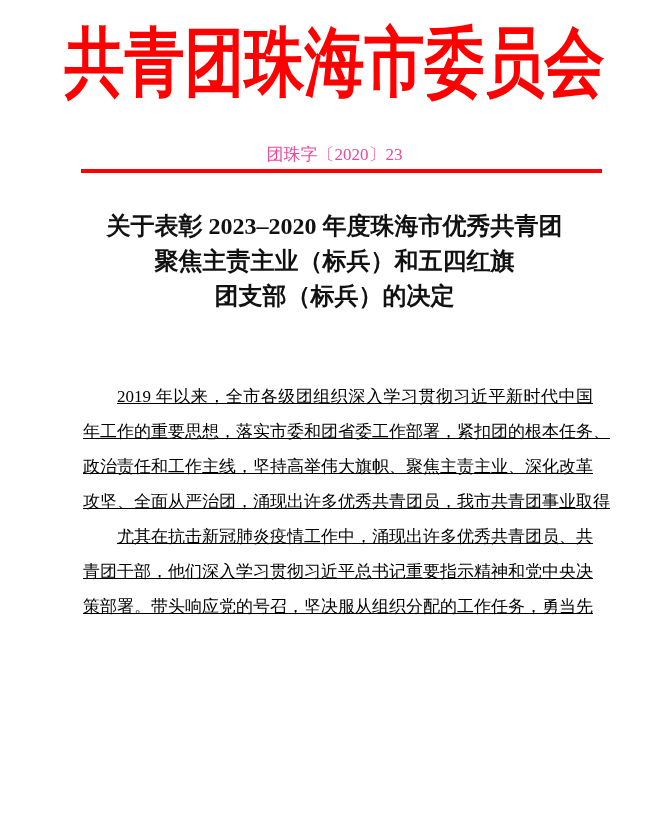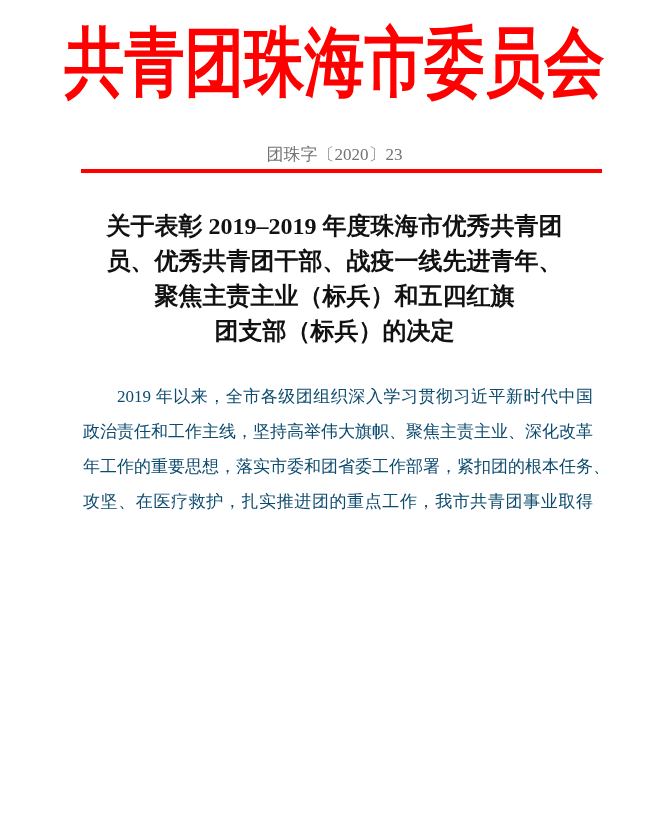--- a/index.html
+++ b/index.html
@@ -21,21 +21,21 @@
     letter-spacing: 0px;
     transform: scaleY(1.25);
     transform-origin: 50% 0;
     white-space: nowrap;
   }
   .doc-number {
     position: absolute;
     top: 143px; left: 0; right: 0;
     text-align: center;
     font-size: 17px;
-    color: #737373;
+    color: #ec4899;
   }
   .red-divider {
     position: absolute;
     top: 169px; left: 81px;
     width: 521px; height: 4px;
   }
   .doc-title {
     position: absolute;
     top: 209px; left: 40px; right: 40px;
     text-align: center;
@@ -79,32 +79,34 @@
 
 <div class="page">
 
   <div class="org-name" style="color: rgb(254, 0, 0);">共青团珠海市委员会</div>
 
   <div class="doc-number">团珠字〔2020〕23</div>
 
   <div class="red-divider" style="background: rgb(254, 0, 0);"></div>
 
   <div class="doc-title" style="color: rgb(17, 17, 17);">
-    <div>关于表彰 2019–2019 年度珠海市优秀共青团</div>
-    <div>员、优秀共青团干部、战疫一线先进青年、</div>
+    <div>关于表彰 2023–2020 年度珠海市优秀共青团</div>
     <div>聚焦主责主业（标兵）和五四红旗</div>
     <div>团支部（标兵）的决定</div>
   </div>
 
-  <div class="doc-body" style="color: #0c4a6e;">
+  <div class="doc-body" style="color: #000000; text-decoration: underline;">
       <div class="para">
         <div class="line">2019 年以来，全市各级团组织深入学习贯彻习近平新时代中国</div>
+        <div class="line">年工作的重要思想，落实市委和团省委工作部署，紧扣团的根本任务、</div>
         <div class="line">政治责任和工作主线，坚持高举伟大旗帜、聚焦主责主业、深化改革</div>
-        <div class="line">年工作的重要思想，落实市委和团省委工作部署，紧扣团的根本任务、</div>
-        <div class="line">攻坚、在医疗救护，扎实推进团的重点工作，我市共青团事业取得</div>
+        <div class="line">攻坚、全面从严治团，涌现出许多优秀共青团员，我市共青团事业取得</div>
       </div>
       <div class="para">
+        <div class="line">尤其在抗击新冠肺炎疫情工作中，涌现出许多优秀共青团员、共</div>
+        <div class="line">青团干部，他们深入学习贯彻习近平总书记重要指示精神和党中央决</div>
+        <div class="line">策部署。带头响应党的号召，坚决服从组织分配的工作任务，勇当先</div>
       </div>
     </div>
 
   <div class="page-number">— 1 —</div>
 
 </div>
 
 </body></html>

